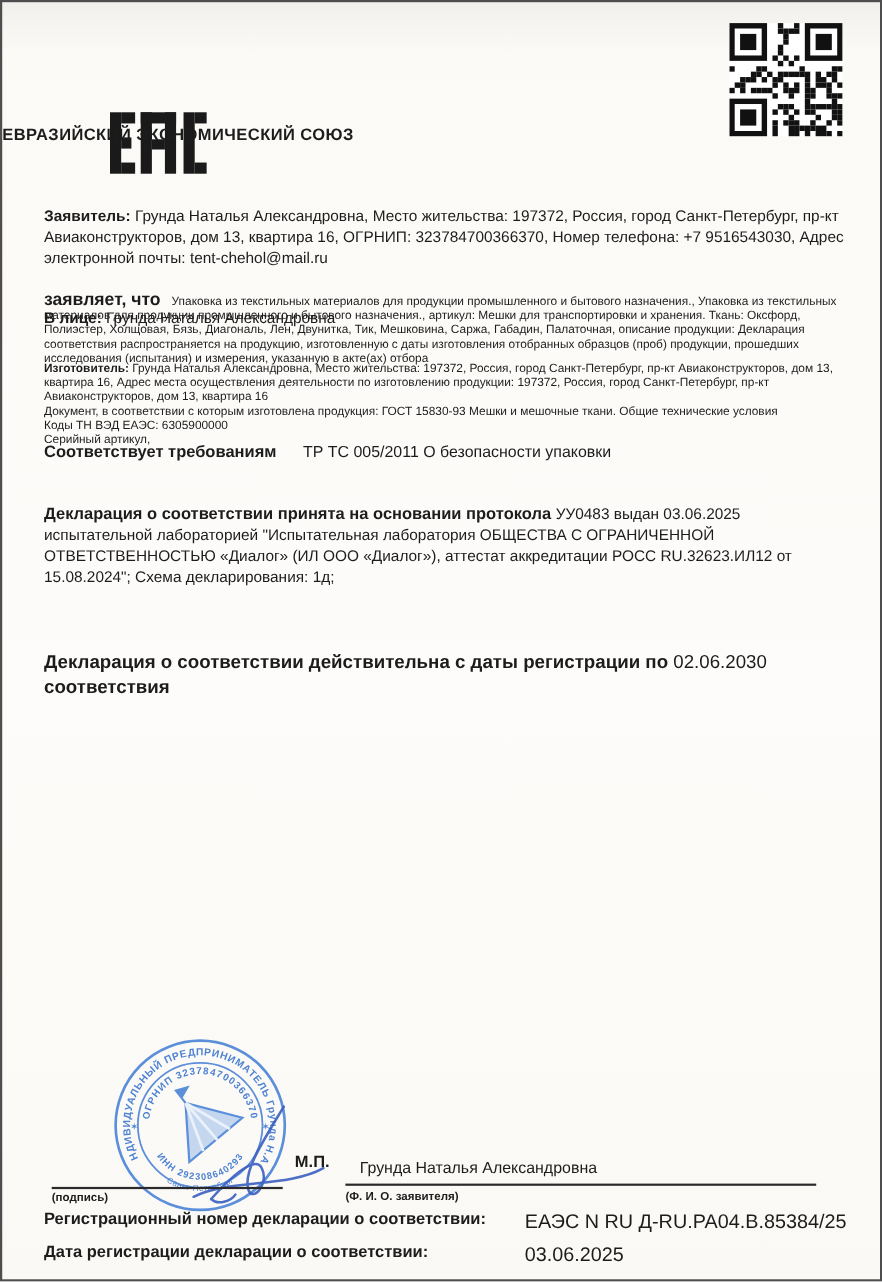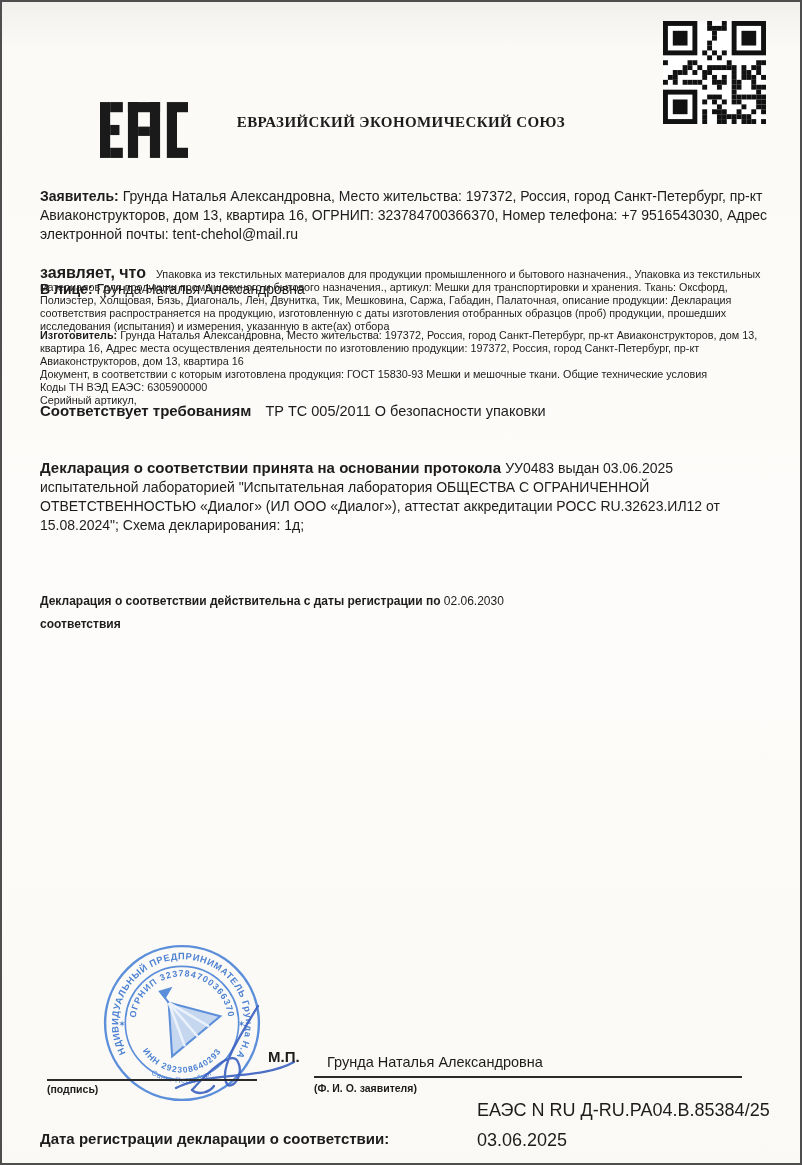--- a/index.html
+++ b/index.html
@@ -8,21 +8,21 @@
     width:802px;height:1165px;
     margin:0 auto;
     box-sizing:border-box;
     background:linear-gradient(180deg,#f1f0ec 0%,#fbfaf7 4%,#fdfcfa 55%,#faf9f5 100%);
     border:2px solid #4e4e4e;
     font-family:"Liberation Sans","DejaVu Sans",sans-serif;
     color:#1c1c1c;
     overflow:hidden;
   }
   .abs{position:absolute;}
-  .center{left:0;right:0;text-align:center;font-family:Liberation Serif, serif;}
+  .center{left:0;right:0;text-align:left;}
   .title{font-weight:bold;font-size:15px;letter-spacing:.4px;}
   .body-text{font-size:14px;line-height:19px;}
   .small-text{font-size:10.8px;line-height:13px;}
   .lbl{font-weight:bold;}
   .lbl-lg{font-weight:bold;font-size:15px;}
   .val{font-weight:normal;}
   .col{left:38px;width:732px;}
   .sig-line{border-bottom:2px solid #2a2a2a;}
   .caption{font-size:10.5px;font-weight:bold;text-align:left;}
   .reg-row{font-size:15px;}
@@ -208,29 +208,29 @@
   </div>
 
   <div class="abs col small-text" style="top:327px;">
     <div><span class="lbl">Изготовитель: </span><span>Грунда Наталья Александровна, Место жительства: 197372, Россия, город Санкт-Петербург, пр-кт Авиаконструкторов, дом 13, квартира 16, Адрес места осуществления деятельности по изготовлению продукции: 197372, Россия, город Санкт-Петербург, пр-кт Авиаконструкторов, дом 13, квартира 16</span></div>
     <div>Документ, в соответствии с которым изготовлена продукция: ГОСТ 15830-93 Мешки и мешочные ткани. Общие технические условия</div>
     <div>Коды ТН ВЭД ЕАЭС: 6305900000</div>
     <div>Серийный артикул,</div>
   </div>
 
   <div class="abs col" style="top:400px;">
-    <span class="lbl-lg" style="margin-right:14px;">Соответствует требованиям</span><span style="font-size:14.5px;margin-top:44px;">ТР ТС 005/2011 О безопасности упаковки</span>
+    <span class="lbl-lg" style="margin-right:24px;">Соответствует требованиям</span><span style="font-size:14.5px;margin-top:44px;">ТР ТС 005/2011 О безопасности упаковки</span>
   </div>
 
   <div class="abs col body-text" style="top:456px;">
     <span class="lbl" style="font-size:15px;">Декларация о соответствии принята на основании протокола </span><span>УУ0483 выдан 03.06.2025 испытательной лабораторией "Испытательная лаборатория ОБЩЕСТВА С ОГРАНИЧЕННОЙ ОТВЕТСТВЕННОСТЬЮ «Диалог» (ИЛ ООО «Диалог»), аттестат аккредитации РОСС RU.32623.ИЛ12 от 15.08.2024"; Схема декларирования: 1д;</span>
   </div>
 
 
-  <div class="abs col" style="top:588px;font-size:12px;line-height:23px;">
+  <div class="abs col" style="top:588px;font-size:17px;line-height:23px;">
     <span class="lbl">Декларация о соответствии действительна с даты регистрации по </span><span class="val">02.06.2030</span><br>
     <span class="lbl">соответствия</span>
   </div>
 
   <div class="abs" style="left:99px;top:936px;opacity:.92;">
     <svg width="162" height="170" viewBox="0 0 160 168">
       <defs>
         <path id="ring-outer" d="M 25.4 115.5 A 63 63 0 1 1 134.6 115.5" fill="none"></path>
         <path id="ring-inner" d="M 35.6 95.9 A 46 46 0 1 1 124.4 95.9" fill="none"></path>
         <path id="arc-inn" d="M 41.8 112.6 A 46 46 0 0 0 118.2 112.6" fill="none"></path>
@@ -277,20 +277,23 @@
 
   <div class="abs sig-line" style="left:45px;top:1057px;width:210px;height:20px;"></div>
   <div class="abs caption" style="left:45px;top:1081px;width:210px;">(подпись)</div>
 
   <div class="abs lbl" style="left:266px;top:1046px;font-size:15px;">М.П.</div>
 
   <div class="abs" style="left:325px;top:1052px;font-size:14.5px;">Грунда Наталья Александровна</div>
   <div class="abs sig-line" style="left:312px;top:1054px;width:428px;height:20px;"></div>
   <div class="abs caption" style="left:312px;top:1080px;width:428px;">(Ф. И. О. заявителя)</div>
 
+  <div class="abs reg-row" style="left:38px;top:1098px;">
+    <span class="lbl">Регистрационный номер декларации о соответствии:</span>
+  </div>
   <div class="abs reg-val" style="left:475px;top:1098px;">ЕАЭС N RU Д-RU.РА04.В.85384/25</div>
 
   <div class="abs reg-row" style="left:38px;top:1128px;">
     <span class="lbl">Дата регистрации декларации о соответствии:</span>
   </div>
   <div class="abs reg-val" style="left:475px;top:1128px;">03.06.2025</div>
 
 </div>
 
 </body></html>

